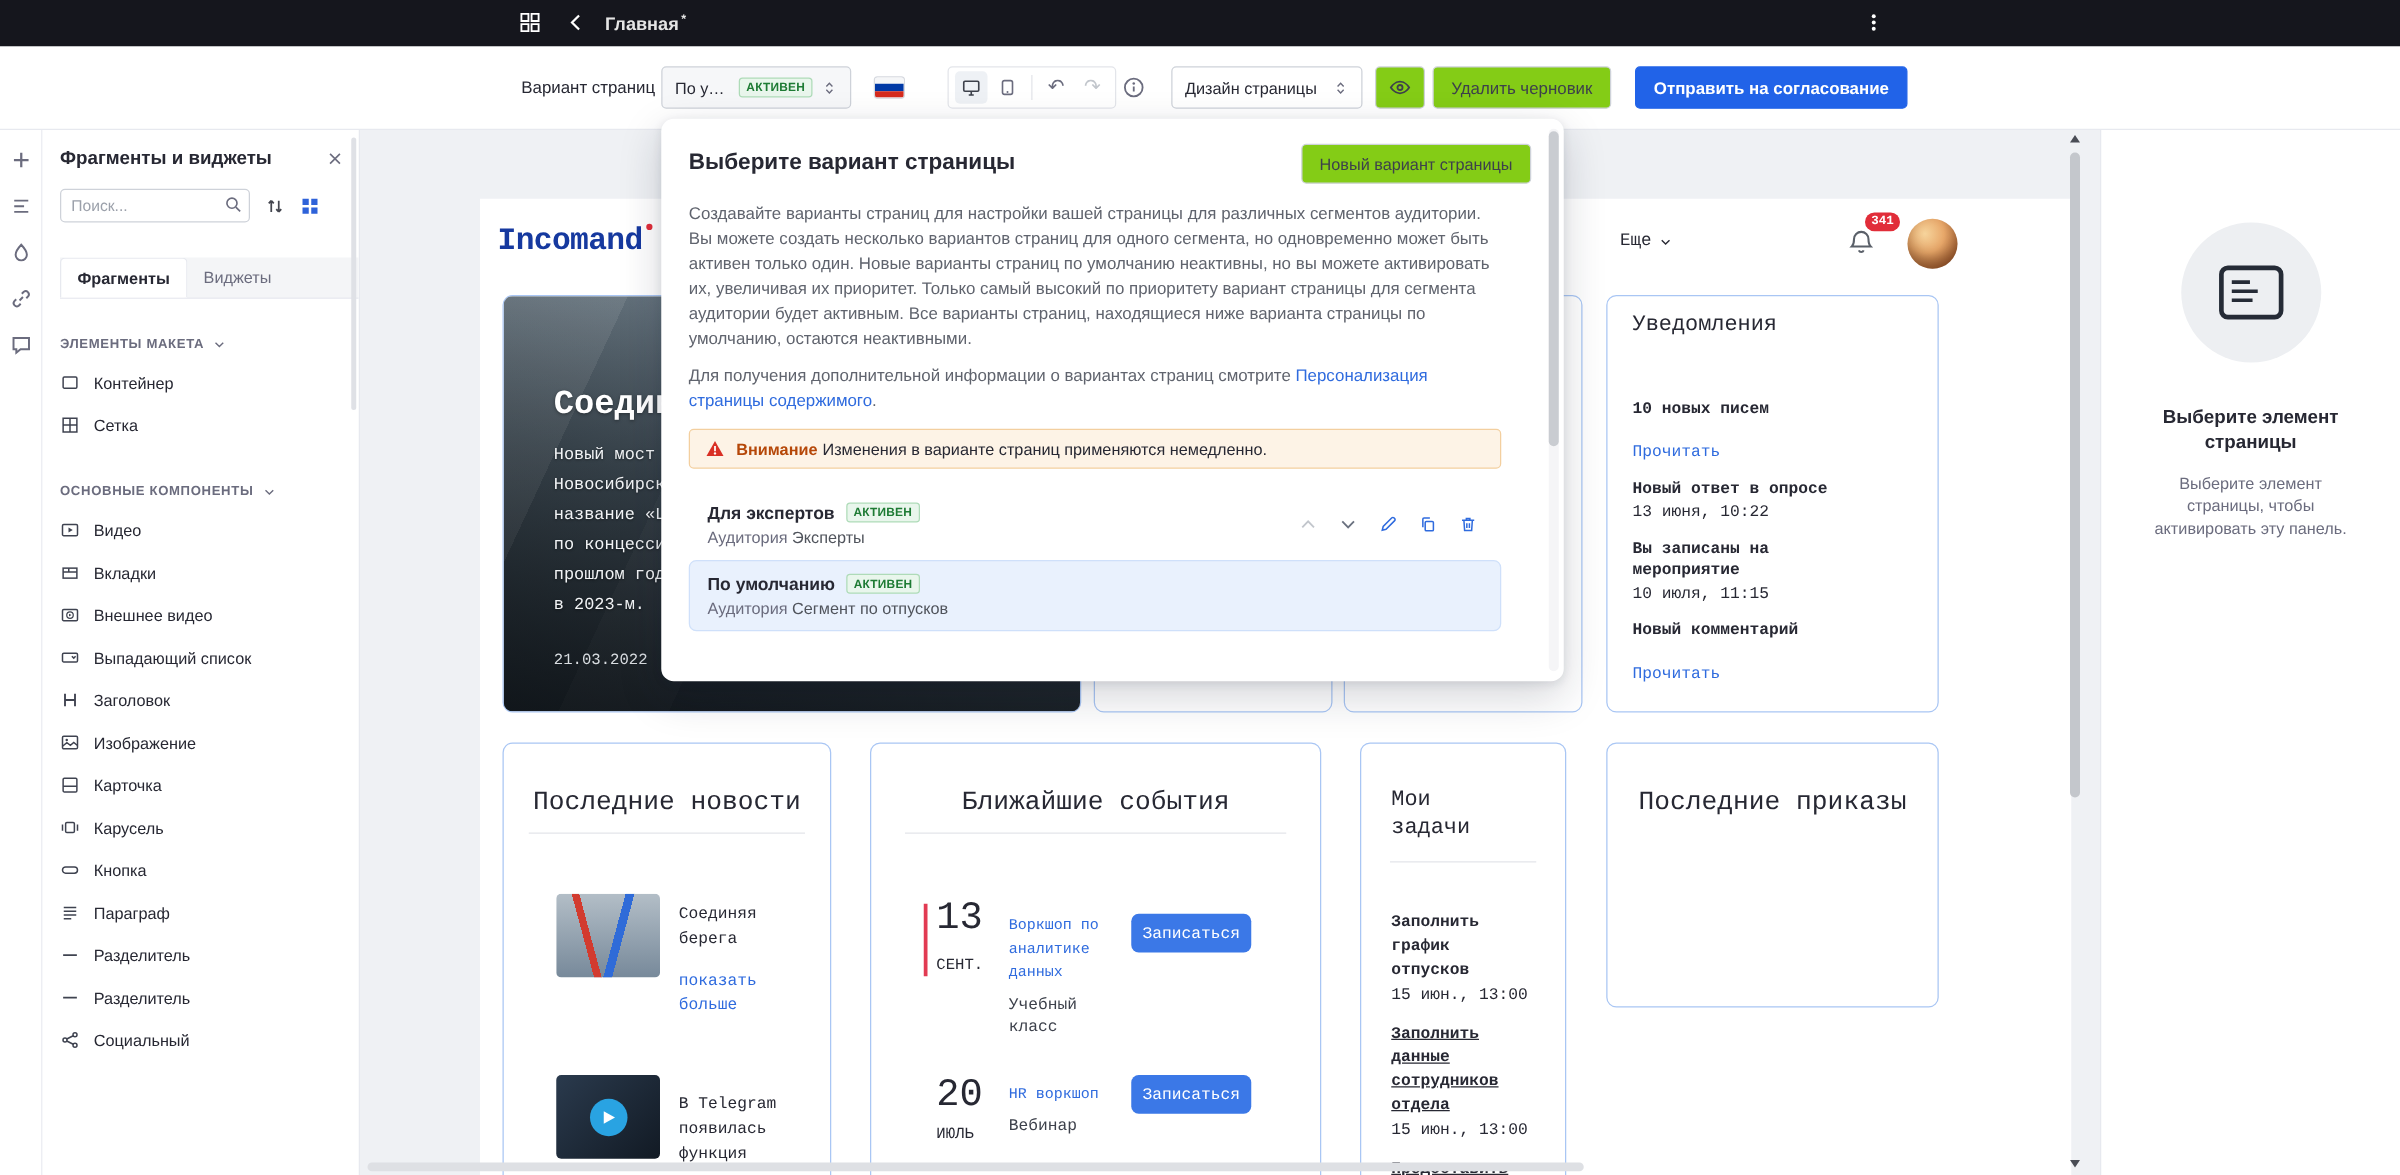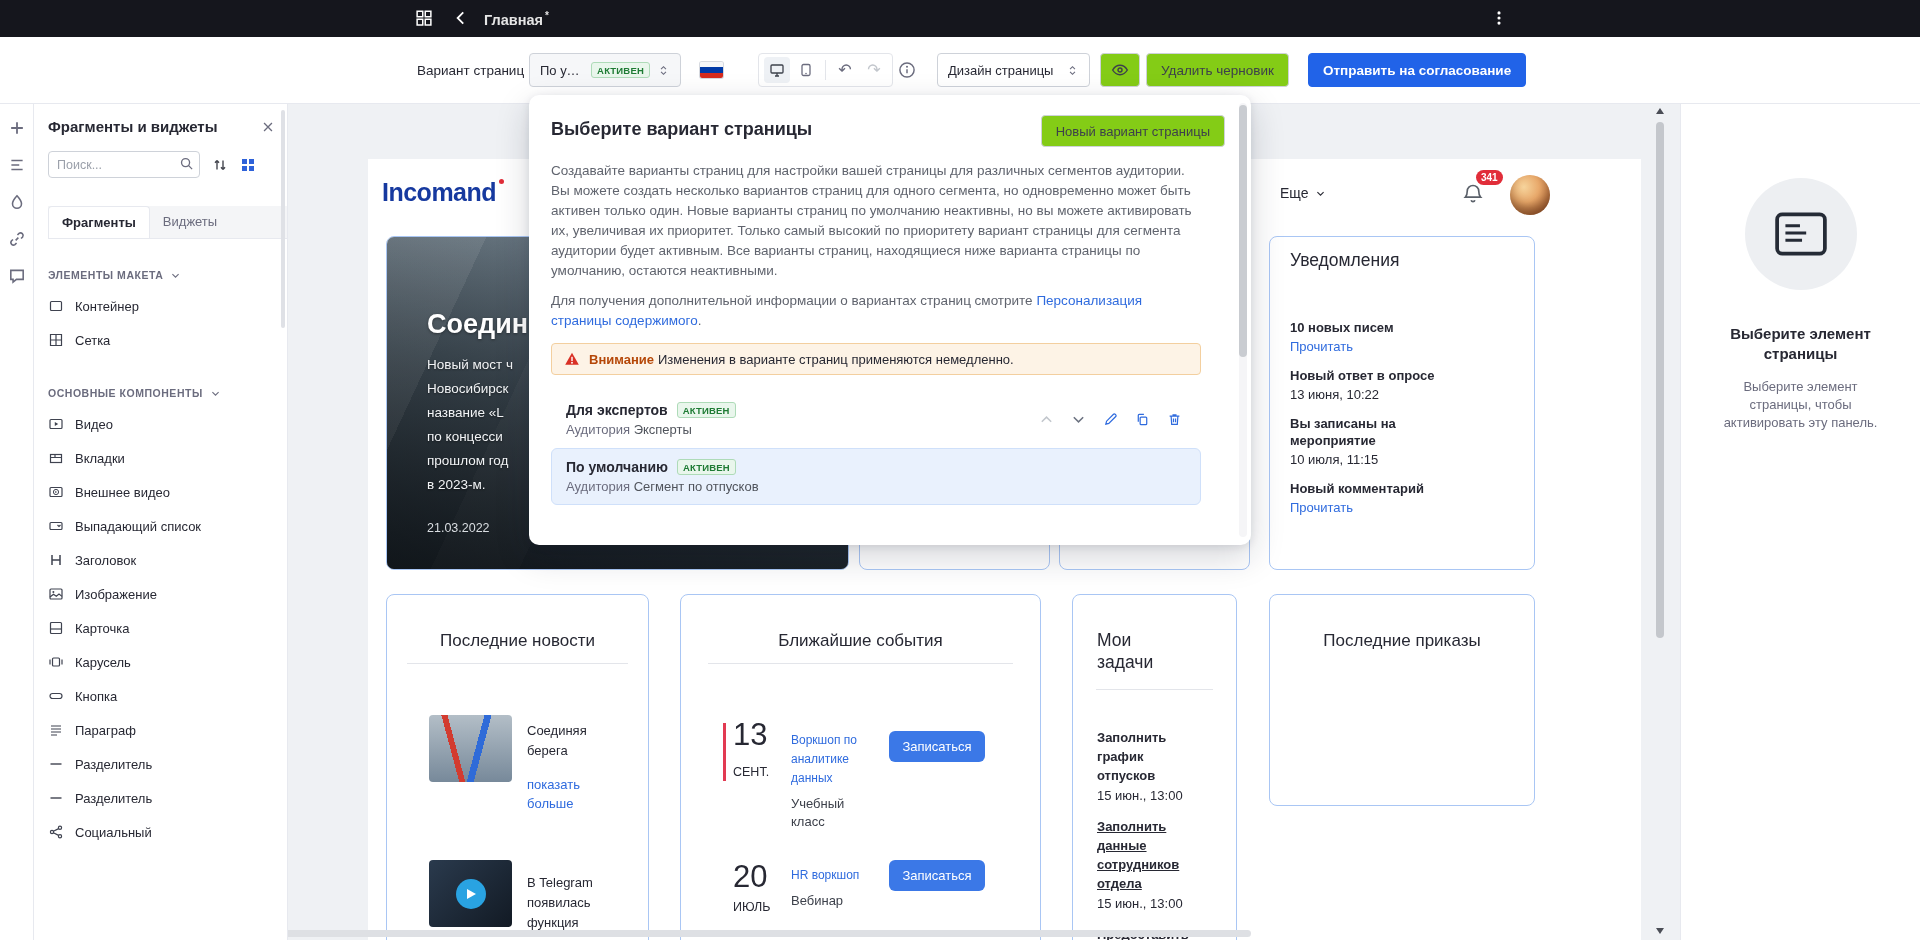--- a/index.html
+++ b/index.html
@@ -64,32 +64,32 @@
   .sb-tool.blue { color:#2e62d9; }
   .tabs { display:flex; margin:28px -12px 0 0; background:#f4f5f7; border-bottom:1px solid #e7e9ef; }
   .tab { padding:8px 13px; font-size:13px; color:#6b6c7e; cursor:pointer; }
   .tab.active { background:#fff; color:#272833; font-weight:bold; border:1px solid #e7e9ef; border-bottom:none; border-radius:4px 4px 0 0; }
   .sec-head { margin:30px 0 8px; font-size:10.5px; font-weight:bold; color:#6b6c7e; letter-spacing:.05em; display:flex; align-items:center; gap:7px; cursor:pointer; }
   .sb-item { display:flex; align-items:center; gap:11px; height:34px; font-size:13px; color:#272833; cursor:grab; }
   .sb-item .ic { width:16px; color:#3f4350; flex:none; }
   .sb-scroll { position:absolute; right:2px; top:6px; width:4px; height:218px; background:#dfe1e6; border-radius:2px; }
 
   
-  .canvas { position:absolute; left:276px; top:104px; width:1368px; height:836px; background:#eff1f4; overflow:hidden; z-index:10; }
+  .canvas { position:absolute; left:292px; top:104px; width:1368px; height:836px; background:#eff1f4; overflow:hidden; z-index:10;font-family:Liberation Mono, monospace; }
   .page-white { position:absolute; left:92px; top:55px; width:1273px; height:781px; background:#fff; }
   .logo { position:absolute; left:106px; top:74px; font-size:25px; font-weight:800; color:#16399f; letter-spacing:-.5px; cursor:pointer; }
   .logo-dot { position:absolute; right:-8px; top:1px; width:5px; height:5px; border-radius:50%; background:#e12d39; }
   .more-menu { position:absolute; left:1004px; top:81px; display:flex; align-items:center; gap:6px; font-size:14px; cursor:pointer; }
   .bell { position:absolute; left:1186px; top:79px; color:#5a6069; cursor:pointer; }
   .badge-count { position:absolute; left:1200px; top:66px; background:#e12d39; color:#fff; font-size:10px; font-weight:bold; padding:2px 5px; border-radius:8px; }
   .avatar { position:absolute; left:1234px; top:71px; width:40px; height:40px; border-radius:50%; cursor:pointer;
             background:radial-gradient(circle at 35% 30%, #f6d49c 0%, #e8a86a 40%, #b06a3a 75%, #7e4526 100%); box-shadow:inset 0 -8px 10px rgba(60,30,10,.35); }
 
   .card { position:absolute; background:#fff; border:1px solid #a9c6f4; border-radius:8px; }
-  .card-title { text-align:center; margin-top:36px; font-size:17px; color:#272833; font-weight:400; }
+  .card-title { text-align:center; margin-top:36px; font-size:21px; color:#272833; font-weight:400; }
   .card-div { width:85%; height:1px; background:#e3e5ea; margin:12px auto 0; }
 
   
   .card-hero { left:110px; top:132px; width:463px; height:334px; overflow:hidden; cursor:pointer; }
   .hero-img { position:absolute; inset:0; background:linear-gradient(200deg,#9aa7b0 0%,#6e7d88 25%,#4a5862 55%,#232b31 100%); }
   .hero-img::before { content:""; position:absolute; inset:0; background:linear-gradient(115deg, rgba(255,255,255,.10) 0 90px, transparent 90px 180px, rgba(255,255,255,.05) 180px 260px, transparent 260px); }
   .hero-img::after { content:""; position:absolute; inset:0; background:linear-gradient(180deg, rgba(8,12,16,.10) 0%, rgba(8,12,16,.68) 100%); }
   .hero-title { position:absolute; left:40px; top:72px; color:#fff; font-size:27px; font-weight:bold; text-shadow:0 1px 3px rgba(0,0,0,.4); white-space:nowrap; }
   .hero-lines { position:absolute; left:40px; top:116px; color:#f2f4f6; font-size:13.5px; line-height:24px; text-shadow:0 1px 2px rgba(0,0,0,.45); white-space:nowrap; }
   .hero-date { position:absolute; left:40px; top:284px; color:#d9dde1; font-size:12.5px; }
@@ -97,21 +97,21 @@
   .card-hidden2 { left:583px; top:132px; width:191px; height:334px; }
   .card-hidden3 { left:783px; top:132px; width:191px; height:334px; }
 
   
   .card-notif { left:993px; top:132px; width:266px; height:334px; }
   .notif-title { margin:13px 0 0 20px; font-size:17.5px; font-weight:400; }
   .notif-list { margin:48px 20px 0 20px; }
   .n-item { margin-bottom:11px; }
   .n-title { font-weight:bold; font-size:13px; line-height:17px; }
   .n-title.narrow { width:160px; }
-  .n-link { color:#2f6bde; font-size:13px; line-height:18px; margin-top:2px; cursor:pointer; width:max-content; }
+  .n-link { color:#2f6bde; font-size:13px; line-height:18px; margin-top:18px; cursor:pointer; width:max-content; }
   .n-meta { font-size:13px; line-height:18px; margin-top:2px; color:#272833; }
 
   
   .card-news { left:110px; top:490px; width:263px; height:470px; }
   .thumb { position:absolute; width:83px; height:67px; border-radius:4px; cursor:pointer; }
   .thumb-bridge { left:42px; top:120px;
     background-image:linear-gradient(75deg, transparent 30%, #d23b2f 30%, #d23b2f 36%, transparent 36%),
                      linear-gradient(105deg, transparent 55%, #2f6bd8 55%, #2f6bd8 62%, transparent 62%),
                      linear-gradient(#b3bec7,#77899a); }
   .thumb-tg { left:42px; top:265px; background:linear-gradient(135deg,#2a3a4d,#121a24); display:flex; align-items:center; justify-content:center; }

